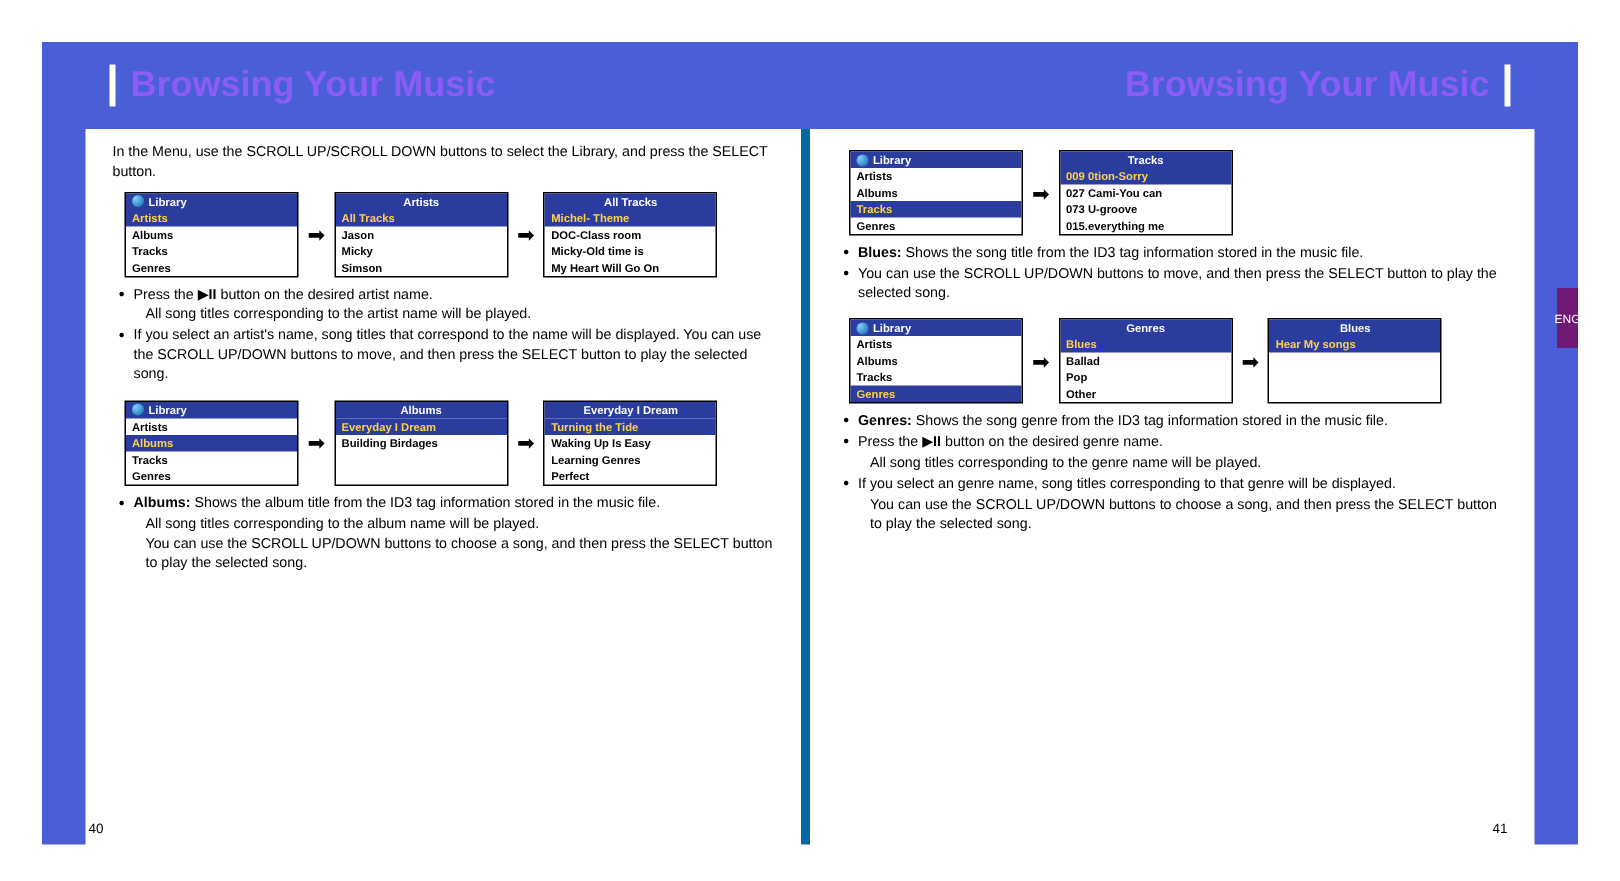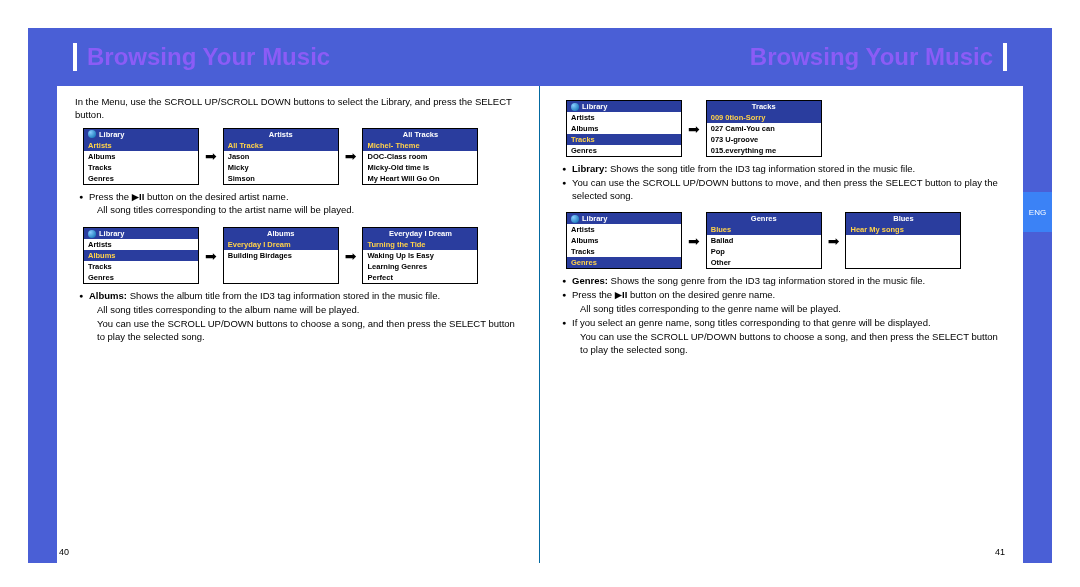--- a/index.html
+++ b/index.html
@@ -7,37 +7,37 @@
   .page-frame { position: absolute; top: 28px; left: 28px; width: 1024px; height: 535px; }
   .blue-strip { position: absolute; background: #4a5fd6; }
   .strip-top { top: 0; left: 0; right: 0; height: 58px; }
   .strip-left { top: 0; left: 0; width: 29px; bottom: 0; }
   .strip-right { top: 0; right: 0; width: 29px; bottom: 0; }
   .header { position: absolute; top: 0; left: 0; right: 0; height: 58px; display: flex; align-items: center; justify-content: space-between; padding: 0 45px; }
   .header-title { color: #8b5cf6; font-size: 24px; font-weight: bold; border-left: 4px solid #fff; padding-left: 10px; }
   .header-title.right { border-left: none; border-right: 4px solid #fff; padding-left: 0; padding-right: 10px; }
   .body { position: absolute; top: 58px; left: 29px; right: 29px; bottom: 0; display: flex; }
   .col { width: 50%; padding: 10px 18px 10px 18px; position: relative; }
-  .col-left { border-right: 1px solid #0369a1; }
+  .col-left { border-right: 6px solid #0369a1; }
   .intro { font-size: 9.5px; line-height: 1.35; margin-bottom: 6px; }
   .section-h { color: #4a5fd6; font-size: 16px; font-weight: bold; margin: 4px 0 8px 0; }
   .section-h .bar { display: inline-block; width: 4px; height: 16px; background: #4a5fd6; margin-right: 6px; vertical-align: -2px; }
   .mini-row { display: flex; align-items: center; gap: 6px; margin: 4px 0 6px 8px; }
   .mini { width: 116px; border: 1px solid #000; background: #fff; font-size: 7.5px; }
   .mini-hd { background: #2a3d9e; color: #fff; font-weight: bold; padding: 1px 4px; font-size: 7.5px; display: flex; align-items: center; }
   .mini-hd .disc { width: 8px; height: 8px; border-radius: 50%; background: radial-gradient(circle at 30% 30%, #8cf, #06a); margin-right: 3px; }
   .mini-sel { background: #2a3d9e; color: #ffd24a; font-weight: bold; padding: 1px 4px; }
   .mini-item { padding: 1px 4px; color: #000; font-weight: bold; }
   .arrow { font-size: 14px; color: #000; }
   .bullets { font-size: 9.5px; line-height: 1.35; margin: 4px 0 10px 4px; }
   .bullets li { list-style: none; padding-left: 10px; position: relative; margin-bottom: 1px; }
   .bullets li::before { content: "●"; position: absolute; left: 0; top: 1px; font-size: 7px; }
   .bullets .sub { padding-left: 18px; }
   .bullets .sub::before { content: none; }
-  .eng-tab { position: absolute; right: -29px; top: 106px; width: 29px; height: 40px; background: #3b82f6; color: #fff; font-size: 8px; writing-mode: horizontal-tb; display: flex; align-items: center; justify-content: center; }
+  .eng-tab { position: absolute; right: -29px; top: 106px; width: 14px; height: 40px; background: #701a75; color: #fff; font-size: 8px; writing-mode: horizontal-tb; display: flex; align-items: center; justify-content: center; }
   .pagenum { position: absolute; bottom: 6px; font-size: 9px; }
   .pagenum.l { left: 2px; }
   .pagenum.r { right: 18px; }
   b { font-weight: bold; }
 </style>
 </head>
 <body>
 
 <div class="page-frame">
   <div class="blue-strip strip-top"></div>
@@ -82,20 +82,21 @@
             </div>
           <div class="mini-sel">Michel- Theme</div>
           <div class="mini-item">DOC-Class room</div>
           <div class="mini-item">Micky-Old time is</div>
           <div class="mini-item">My Heart Will Go On</div>
         </div>
       </div>
       <ul class="bullets">
         <li>Press the ▶<b>II</b> button on the desired artist name.</li>
         <li class="sub">All song titles corresponding to the artist name will be played.</li>
+        <li>If you select an artist's name, song titles that correspond to the name will be displayed. You can use the SCROLL UP/DOWN buttons to move, and then press the SELECT button to play the selected song.</li>
       </ul>
 
       <div class="mini-row">
         <div class="mini">
           <div class="mini-hd">
               <span class="disc"></span>
               <span>Library</span>
             </div>
           <div class="mini-item">Artists</div>
           <div class="mini-sel">Albums</div>
@@ -150,21 +151,21 @@
           <div class="mini-hd" style="justify-content:center">
               <span>Tracks</span>
             </div>
           <div class="mini-sel">009 0tion-Sorry</div>
           <div class="mini-item">027 Cami-You can</div>
           <div class="mini-item">073 U-groove</div>
           <div class="mini-item">015.everything me</div>
         </div>
       </div>
       <ul class="bullets">
-        <li><b>Library:</b> Shows the song title from the ID3 tag information stored in the music file.</li>
+        <li><b>Blues:</b> Shows the song title from the ID3 tag information stored in the music file.</li>
         <li>You can use the SCROLL UP/DOWN buttons to move, and then press the SELECT button to play the selected song.</li>
       </ul>
 
       <div class="mini-row">
         <div class="mini">
           <div class="mini-hd">
               <span class="disc"></span>
               <span>Library</span>
             </div>
           <div class="mini-item">Artists</div>

